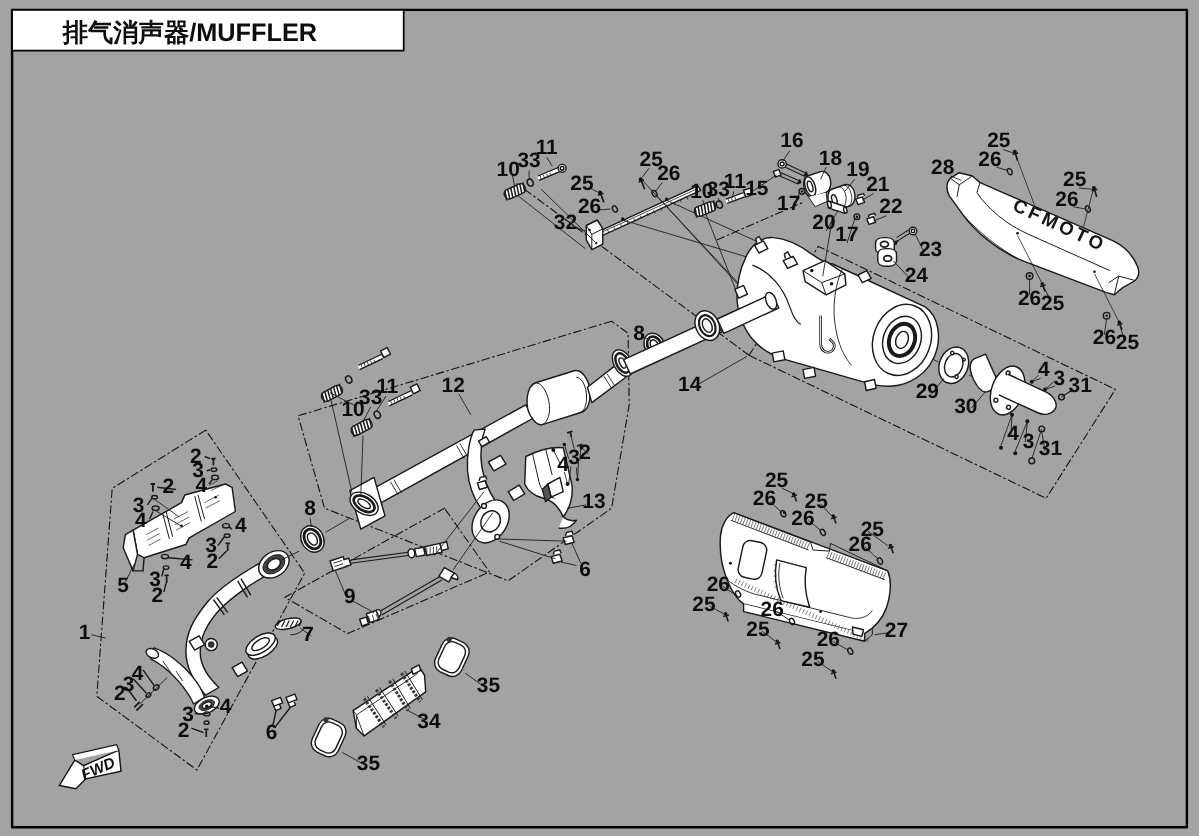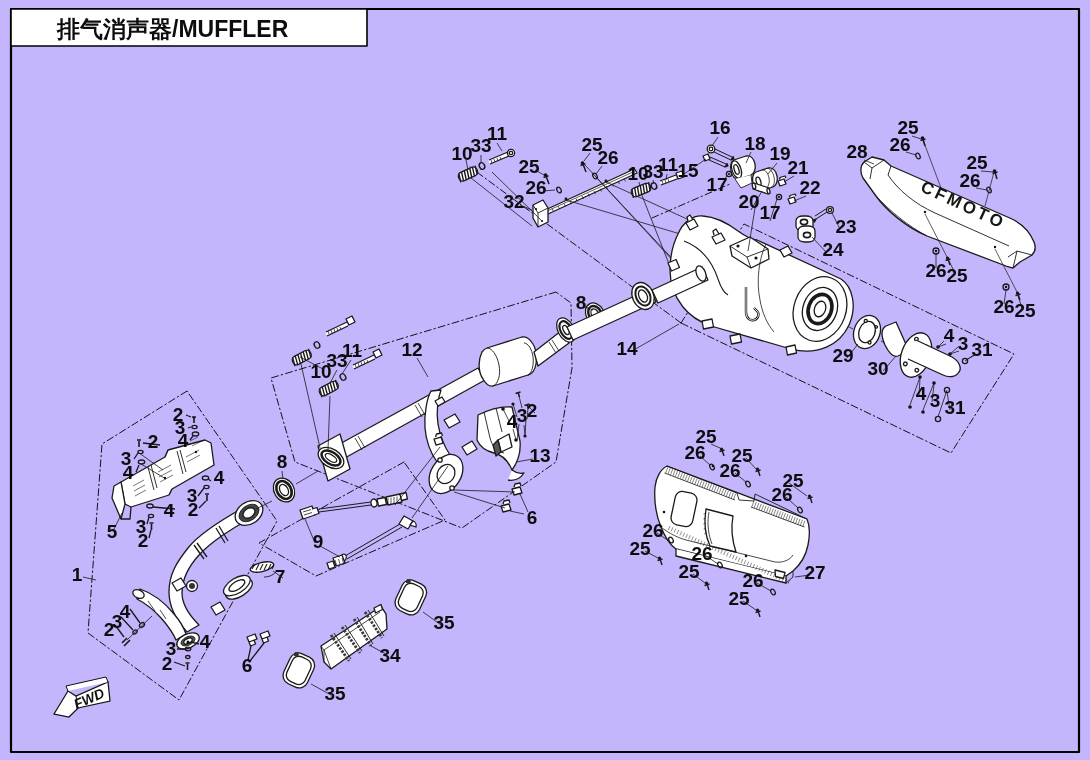--- a/index.html
+++ b/index.html
@@ -1,16 +1,16 @@
 <!DOCTYPE html>
 <html><head>
 <meta charset="utf-8">
 <style>
   html,body{margin:0;padding:0;background:#ffffff;}
-  #page{width:1090px;height:760px;position:relative;background:#c4b5fd;
+  #page{width:1090px;height:760px;position:relative;background:#a3a3a3;
         font-family:"Liberation Sans", sans-serif;}
   svg{position:absolute;left:0;top:0;}
   .lbl{font:bold 19px "Liberation Sans",sans-serif;fill:#0d0d0d;}
   .ttl{font:bold 23px "Liberation Sans",sans-serif;fill:#0d0d0d;}
 </style>
 </head>
 <body>
 <div id="page">
 <svg width="1090" height="760" viewBox="0 0 1090 760">
 <g stroke="#141414" stroke-width="1.1" fill="none" stroke-linecap="round" stroke-linejoin="round">

